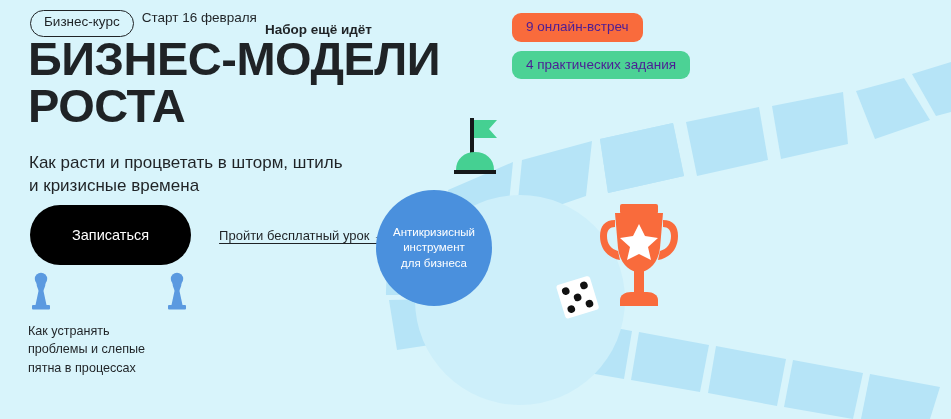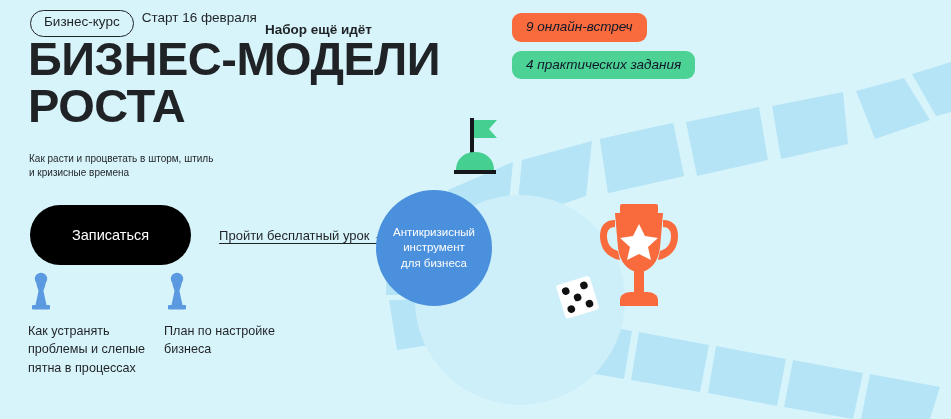--- a/index.html
+++ b/index.html
@@ -62,21 +62,21 @@
     letter-spacing: -0.5px;
     color: #1f2326;
     white-space: pre-line;
     margin: 0;
   }
   
   #subtitle {
     position: absolute;
     left: 29px;
     top: 152px;
-    font-size: 10px;
+    font-size: 17px;
     line-height: 1.35;
     color: #1f2326;
     white-space: pre-line;
   }
   
   #cta-row {
     position: absolute;
     left: 30px;
     top: 205px;
     display: flex;
@@ -110,24 +110,23 @@
     top: 13px;
     display: flex;
     flex-direction: column;
     align-items: flex-start;
     gap: 9px;
   }
   .badge {
     border-radius: 9px;
     padding: 7px 14px 8px;
     font-size: 13.5px;
-    color: #0f172a;
+    color: #4c1d95;
     line-height: 1;
     white-space: nowrap;
-    font-style: italic;
   }
   
   #circle-badge {
     position: absolute;
     left: 376px;
     top: 190px;
     width: 116px;
     height: 116px;
     border-radius: 50%;
     background: #4a90dd;
@@ -266,20 +265,18 @@
 проблемы и слепые
 пятна в процессах</div>
     </div>
 
     <div class="feature">
       <svg class="pawn-icon" width="26" height="40" viewBox="0 0 26 40">
         <circle cx="13" cy="7" r="6.2" fill="#5b9ae0"></circle>
         <path d="M8.5,11 L17.5,11 C17.5,15 15.5,17 15.5,19 L18.5,33 L7.5,33 L10.5,19 C10.5,17 8.5,15 8.5,11 Z" fill="#5b9ae0"></path>
         <rect x="4" y="33" width="18" height="4.5" rx="1" fill="#5b9ae0"></rect>
       </svg>
-      <div class="feature-text">План по настройке
-бизнеса</div>
     </div>
 
 
   </div>
 
 </div>
 
 </body></html>

